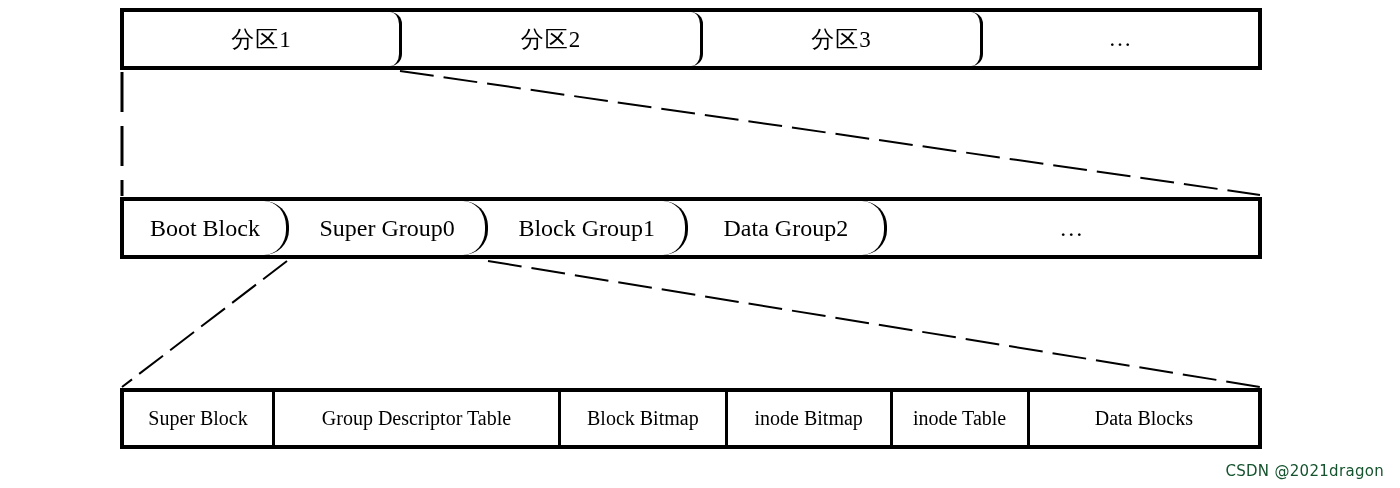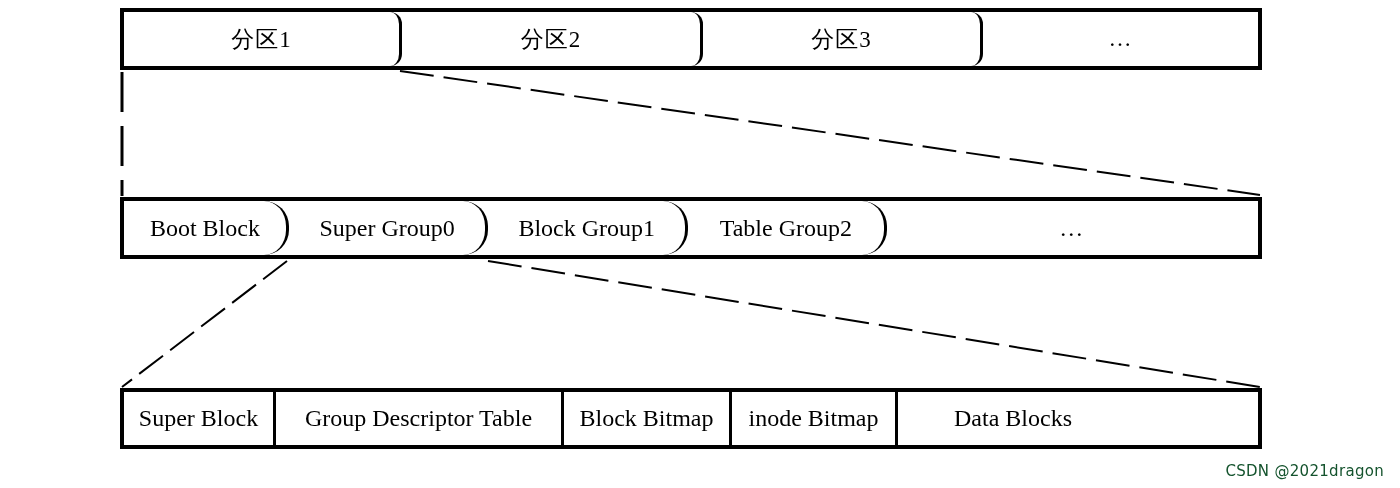--- a/index.html
+++ b/index.html
@@ -84,21 +84,21 @@
   }
 
   
   #row-groupdetail {
     left: 120px;
     top: 388px;
     width: 1142px;
     height: 61px;
   }
   #row-groupdetail .cell {
-    font-size: 24px;
+    font-size: 20px;
     padding: 0 6px;
   }
 
   .ellipsis-cell {
     font-size: 26px;
     letter-spacing: 2px;
   }
 
   
   #watermark {
@@ -144,40 +144,43 @@
     <div class="cell" style="width:166px">
       <span>Boot Block</span>
     </div>
     <div class="cell" style="width:201px">
       <span>Super Group0</span>
     </div>
     <div class="cell" style="width:201px">
       <span>Block Group1</span>
     </div>
     <div class="cell" style="width:200px">
-      <span>Table Group2</span>
+      <span>Data Group2</span>
     </div>
     <div class="cell ellipsis-cell" style="width:374px">
       <span>…</span>
     </div>
   </div>
 
   <div class="row" id="row-groupdetail">
     <div class="cell" style="width:152px">
       <span>Super Block</span>
     </div>
     <div class="cell" style="width:288px">
       <span>Group Descriptor Table</span>
     </div>
     <div class="cell" style="width:168px">
       <span>Block Bitmap</span>
     </div>
     <div class="cell" style="width:166px">
       <span>inode Bitmap</span>
     </div>
+    <div class="cell" style="width:138px">
+      <span>inode Table</span>
+    </div>
     <div class="cell" style="width:230px">
       <span>Data Blocks</span>
     </div>
   </div>
 
   <div id="watermark">CSDN @2021dragon</div>
 
 </div>
 
 </body></html>

